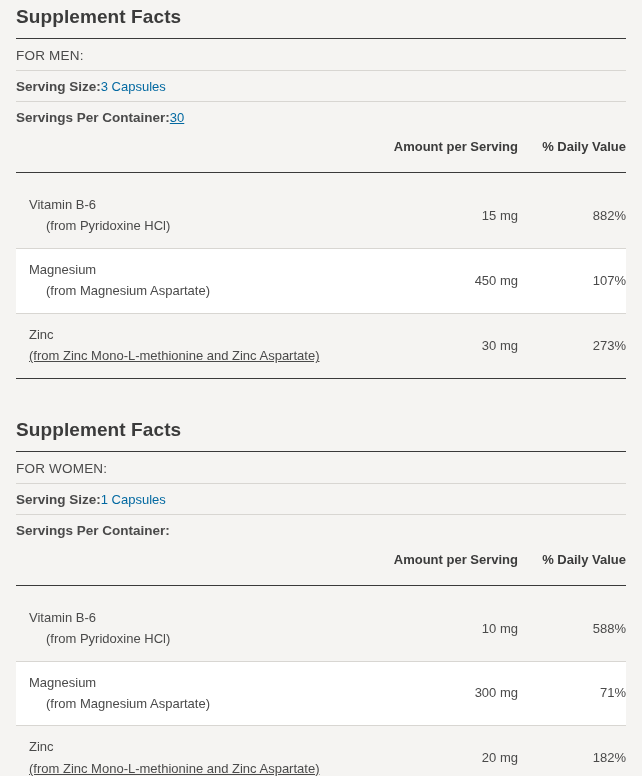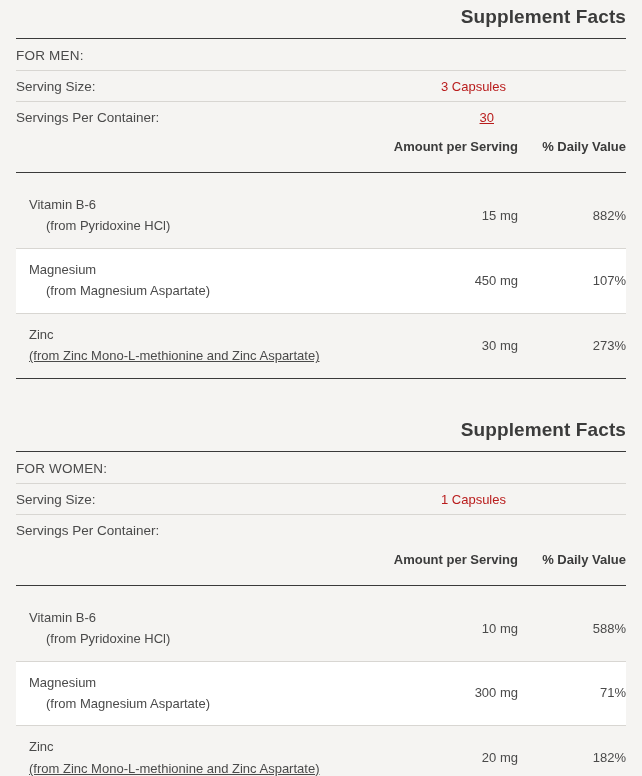--- a/index.html
+++ b/index.html
@@ -26,21 +26,20 @@
   .panel + .panel {
     margin-top: 34px;
   }
   .panel-title {
     font-size: 19px;
     font-weight: bold;
     color: #3b3b3b;
     letter-spacing: 0.1px;
     padding: 6px 0 10px 0;
     margin: 0;
-    text-align: right;
   }
   .rule-heavy {
     border-top: 1px solid #3a3a3a;
     height: 0;
     font-size: 0;
     line-height: 0;
   }
   .rule-light {
     border-top: 1px solid #d8d6d2;
     height: 0;
@@ -50,27 +49,28 @@
   .meta-row {
     display: flex;
     align-items: baseline;
     font-size: 13.5px;
     color: #4a4a4a;
     padding: 8px 0 7px 0;
   }
   .meta-label {
     flex: 0 0 auto;
     white-space: nowrap;
+    font-weight: bold;
   }
   .meta-value {
     flex: 1 1 auto;
-    text-align: right;
+    text-align: left;
     padding-right: 120px;
     font-size: 13px;
-    color: #b91c1c;
+    color: #0369a1;
   }
   .meta-value.narrow {
     padding-right: 132px;
     text-decoration: underline;
   }
   .forwhom {
     font-size: 13.5px;
     color: #4a4a4a;
     padding: 9px 0 7px 0;
     letter-spacing: 0.2px;

